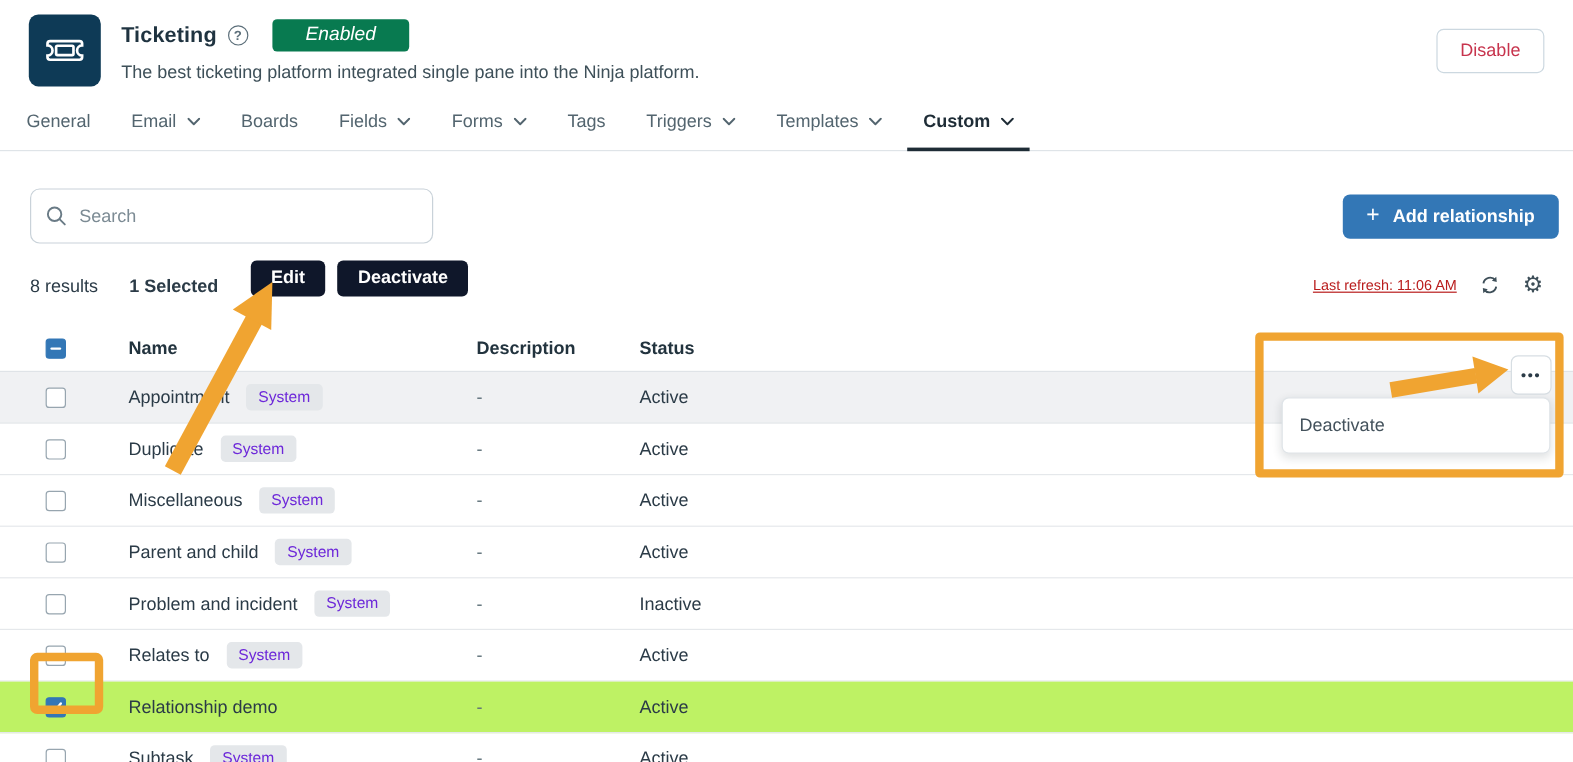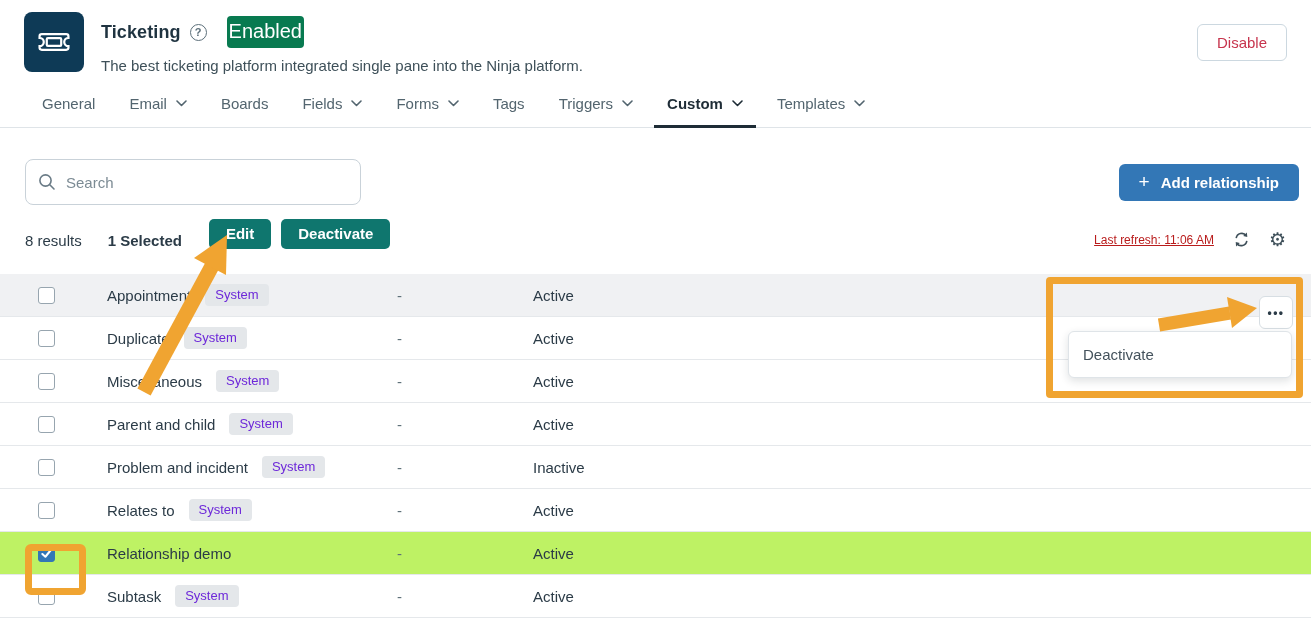--- a/index.html
+++ b/index.html
@@ -12,48 +12,48 @@
   
   .header { display:flex; align-items:flex-start; padding:12px 24px 0 24px; }
   .app-icon { width:60px; height:60px; border-radius:8px; background:#0E3A56;
     display:flex; align-items:center; justify-content:center; flex:0 0 auto; }
   .header-main { margin-left:17px; padding-top:4px; }
   .title-row { display:flex; align-items:center; }
   .page-title { font-size:18px; font-weight:700; color:#1F3340; letter-spacing:.1px; }
   .help-circle { width:17px; height:17px; border:1.4px solid #5C6F7A; border-radius:50%;
     color:#5C6F7A; font-size:11px; font-weight:700; display:flex; align-items:center;
     justify-content:center; margin-left:9px; }
-  .badge-enabled { margin-left:20px; background:#087A50; color:#fff; font-size:20px;
-    padding:4px 2px 5px; border-radius:4px; }
+  .badge-enabled { margin-left:20px; background:#087A50; color:#fff; font-size:16px;
+    padding:4px 28px 5px; border-radius:4px;font-style:italic; }
   .app-desc { margin-top:9px; font-size:15px; color:#3E5059; }
   .disable-btn { margin-left:auto; margin-top:12px; background:#fff; border:1px solid #CCD8E0;
     border-radius:6px; color:#C7344D; font-size:15px; padding:9px 19px; cursor:pointer;
     font-family:inherit; }
   
-  .tabs { display:flex; gap:8px; padding:0 29px; margin-top:21px; border-bottom:1px solid #DFE4E8; }
+  .tabs { display:flex; gap:8px; padding:0 9px; margin-top:21px; border-bottom:1px solid #DFE4E8; }
   .tab { display:flex; align-items:center; gap:9px; padding:0 13px 13px; font-size:15px;
     color:#53656F; cursor:pointer; border-bottom:3px solid transparent; margin-bottom:-1px; }
   .tab.active { color:#1E2C36; font-weight:700; border-bottom-color:#1E2C36; }
   .tab .chev { display:flex; }
   
   .toolbar { display:flex; justify-content:space-between; align-items:center; padding:0 12px 0 25px; margin-top:31px; }
   .search-box { width:336px; height:46px; border:1px solid #C9D2D9; border-radius:8px;
     display:flex; align-items:center; padding:0 12px; gap:10px; background:#fff; }
   .search-box input { border:none; outline:none; flex:1; font-size:15px; color:#2B3B47;
     font-family:inherit; background:transparent; }
   .search-box input::placeholder { color:#7C8B94; }
   .add-btn { height:37px; background:#3377B6; border:none; border-radius:6px; color:#fff;
     font-size:15px; font-weight:700; padding:0 20px; display:flex; align-items:center; gap:11px;
     cursor:pointer; font-family:inherit; }
   .add-btn .plus { font-size:19px; font-weight:400; line-height:1; margin-top:-2px; }
   
   .results-bar { display:flex; align-items:flex-end; padding:14px 25px 12px; }
   .results-count, .selected-count { font-size:15px; color:#2B3B47; }
   .selected-count { margin-left:26px;font-weight:bold; }
-  .mini-btn { background:#0f766e; border:none; border-radius:5px; color:#fff; font-size:15px;
+  .mini-btn { background:#0f172a; border:none; border-radius:5px; color:#fff; font-size:15px;
     font-weight:700; padding:6px 17px 7px; cursor:pointer; font-family:inherit; }
   .edit-btn { margin-left:27px; }
   .deactivate-btn { margin-left:10px; }
   .refresh-group { margin-left:auto; display:flex; align-items:center; gap:19px; }
   .last-refresh { font-size:12px; color:#b91c1c;text-decoration:underline; }
   .icon-btn { background:none; border:none; cursor:pointer; display:flex; align-items:center;
     color:#3E4F59; padding:0; }
   .gear-glyph { font-size:19px; line-height:1; color:#3E4F59; }
   
   .table { width:100%; margin-top:13px; }
@@ -140,30 +140,30 @@
       <span>Tags</span>
     </div>
     <div class="tab">
       <span>Triggers</span>
       <span class="chev">
         <svg width="11" height="7" viewBox="0 0 11 7">
           <polyline points="1,1 5.5,5.5 10,1" fill="none" stroke="currentColor" stroke-width="1.6" stroke-linecap="round" stroke-linejoin="round"></polyline>
         </svg>
       </span>
     </div>
+    <div class="tab">
+      <span>Templates</span>
+      <span class="chev">
+        <svg width="11" height="7" viewBox="0 0 11 7">
+          <polyline points="1,1 5.5,5.5 10,1" fill="none" stroke="currentColor" stroke-width="1.6" stroke-linecap="round" stroke-linejoin="round"></polyline>
+        </svg>
+      </span>
+    </div>
     <div class="tab active">
       <span>Custom</span>
-      <span class="chev">
-        <svg width="11" height="7" viewBox="0 0 11 7">
-          <polyline points="1,1 5.5,5.5 10,1" fill="none" stroke="currentColor" stroke-width="1.6" stroke-linecap="round" stroke-linejoin="round"></polyline>
-        </svg>
-      </span>
-    </div>
-    <div class="tab">
-      <span>Templates</span>
       <span class="chev">
         <svg width="11" height="7" viewBox="0 0 11 7">
           <polyline points="1,1 5.5,5.5 10,1" fill="none" stroke="currentColor" stroke-width="1.6" stroke-linecap="round" stroke-linejoin="round"></polyline>
         </svg>
       </span>
     </div>
   </nav>
 
 <div class="toolbar">
   <div class="search-box">
@@ -194,20 +194,30 @@
         <polygon points="3.1,15.4 2.7,11 6.8,12" fill="#3E4F59"></polygon>
       </svg>
     </button>
     <button class="icon-btn">
       <span class="gear-glyph">⚙</span>
     </button>
   </div>
 </div>
 
 <div class="table">
+  <div class="t-head">
+    <div class="cb filled">
+      <svg width="11" height="11" viewBox="0 0 11 11">
+        <rect x="1" y="4.5" width="9" height="2" fill="#fff" rx="1"></rect>
+      </svg>
+    </div>
+    <span>Name</span>
+    <span>Description</span>
+    <span>Status</span>
+  </div>
   <div id="table-rows">
       <div class="t-row gray">
         <div class="cb"></div>
         <div class="name-cell">
           <span>Appointment</span>
           <span class="sys-badge">System</span>
         </div>
         <div class="desc-cell">-</div>
         <div class="status-cell">Active</div>
       </div>

